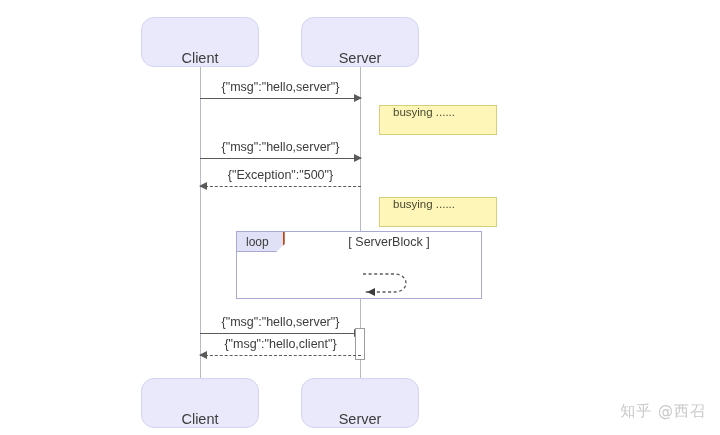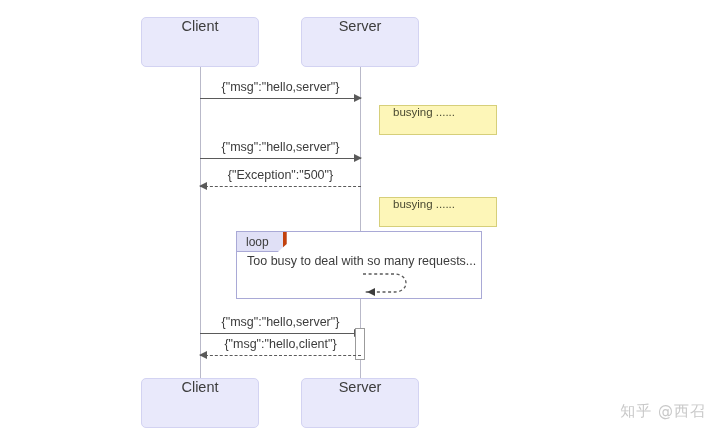--- a/index.html
+++ b/index.html
@@ -24,23 +24,23 @@
     height: 435px;
   }
 
   
   .participant {
     position: absolute;
     width: 118px;
     height: 50px;
     background: #e9e9fb;
     border: 1px solid #d3d3f2;
-    border-radius: 5px;
-    display: flex;
-    align-items: flex-start;
+    border-radius: 13px;
+    display: flex;
+    align-items: flex-end;
     justify-content: center;
     font-size: 14.5px;
     color: #3c3c3c;
     box-sizing: border-box;
   }
   #participant-client-top { left: 141px; top: 17px; }
   #participant-server-top { left: 301px; top: 17px; }
   #participant-client-bottom { left: 141px; top: 378px; }
   #participant-server-bottom { left: 301px; top: 378px; }
 
@@ -153,21 +153,21 @@
     border: 1px solid #a9a9d6;
     box-sizing: border-box;
   }
   #loop-tag {
     position: absolute;
     left: 0;
     top: 0;
     height: 19px;
     padding: 0 14px 0 9px;
     background: #e0e0f6;
-    border-right: 4px solid #c2410c;
+    border-right: 2px solid #c2410c;
     border-bottom: 1px solid #a9a9d6;
     display: flex;
     align-items: center;
     font-size: 12px;
     color: #3c3c3c;
     clip-path: polygon(0 0, 100% 0, 100% 60%, 82% 100%, 0 100%);
   }
   #loop-condition {
     position: absolute;
     left: 72px;
@@ -247,21 +247,21 @@
     <div class="msg-line-dashed"></div>
     <div class="arrowhead-left"></div>
   </div>
 
   <div class="note" id="note-busying-2">
     <span>busying ......</span>
   </div>
 
   <div id="loop-fragment">
     <div id="loop-tag">loop</div>
-    <div id="loop-self-label">Too busy to deal with so many requests...</div>
+    <div id="loop-condition">[ ServerBlock ]</div>
     <svg id="self-loop-arrow" viewBox="0 0 60 26">
       <path d="M 8 4 L 40 4 A 11 9 0 0 1 40 22 L 10 22" fill="none" stroke="#5a5a5a" stroke-width="1.3" stroke-dasharray="3,2.6"></path>
       <polygon points="12,22 20,18 20,26" fill="#3c3c3c"></polygon>
     </svg>
   </div>
 
   <div class="message" id="message-4">
     <div class="msg-label">{"msg":"hello,server"}</div>
     <div class="msg-line-solid"></div>
     <div class="arrowhead-right"></div>

